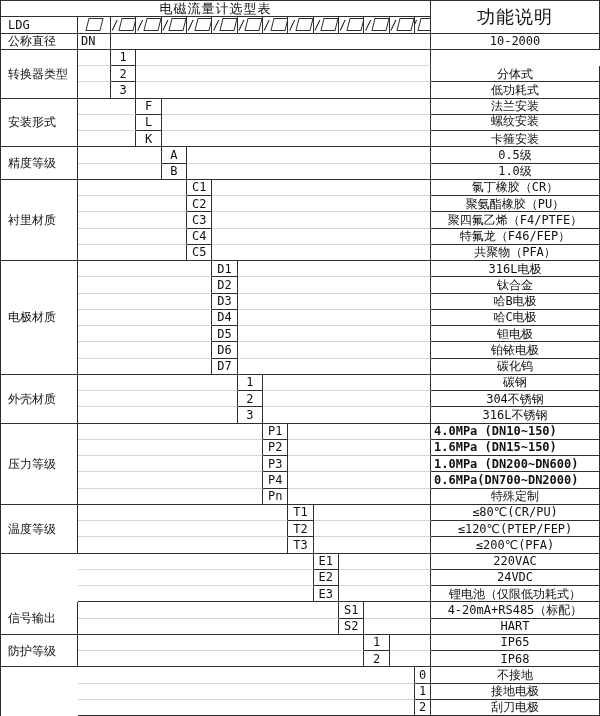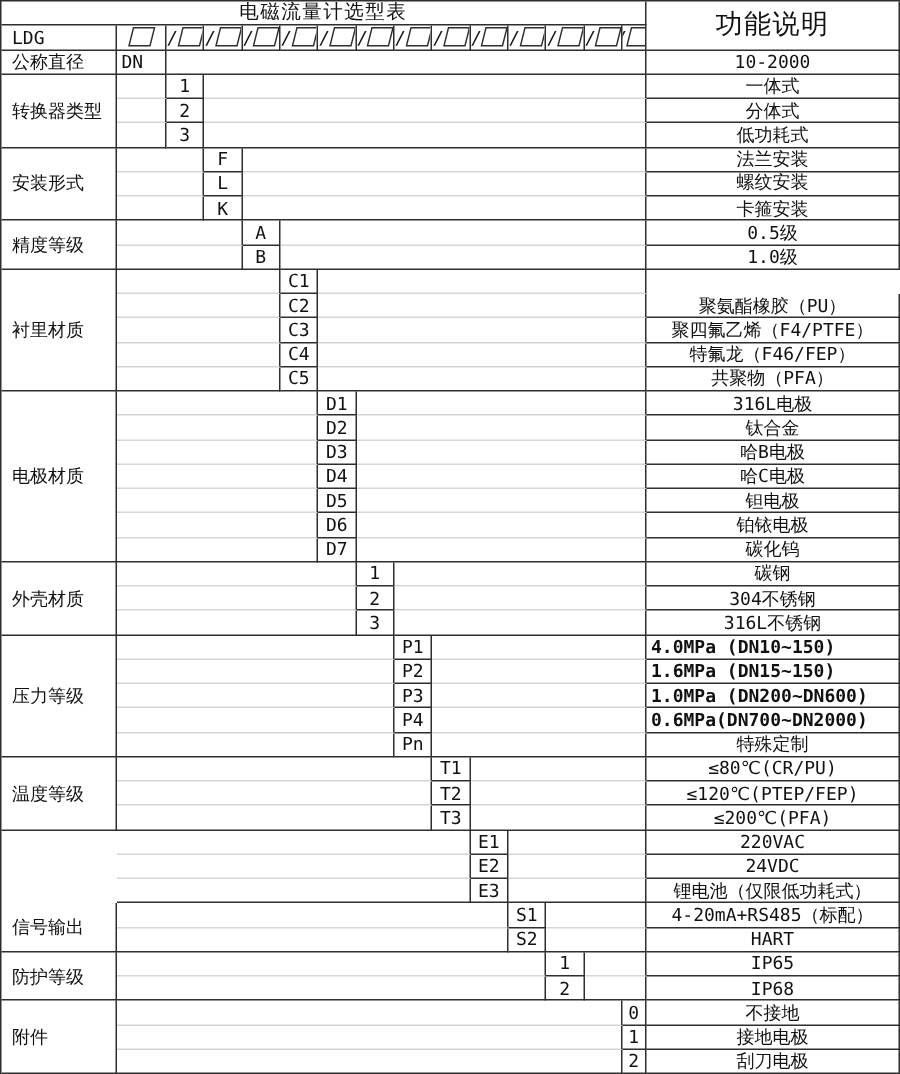--- a/index.html
+++ b/index.html
@@ -96,21 +96,20 @@
         <span class="cbx"></span>
       </div>
       <div class="c lab" style="grid-area: 3 / 1 / span 1 / span 1;">公称直径</div>
       <div class="c dn" style="grid-area: 3 / 2 / span 1 / span 1;">DN</div>
       <div class="c" style="grid-area: 3 / 3 / span 1 / span 13;"></div>
       <div class="c" style="grid-area: 3 / 16 / span 1 / span 1;">10-2000</div>
       <div class="c lab" style="grid-area: 4 / 1 / span 3 / span 1;">转换器类型</div>
       <div class="c lb" style="grid-area: 4 / 2 / span 1 / span 1;"></div>
       <div class="c" style="grid-area: 4 / 3 / span 1 / span 1;">1</div>
       <div class="c lb" style="grid-area: 4 / 4 / span 1 / span 12;"></div>
-      <div class="c" style="grid-area: 4 / 16 / span 1 / span 1;">一体式</div>
       <div class="c lb" style="grid-area: 5 / 2 / span 1 / span 1;"></div>
       <div class="c" style="grid-area: 5 / 3 / span 1 / span 1;">2</div>
       <div class="c lb" style="grid-area: 5 / 4 / span 1 / span 12;"></div>
       <div class="c" style="grid-area: 5 / 16 / span 1 / span 1;">分体式</div>
       <div class="c" style="grid-area: 6 / 2 / span 1 / span 1;"></div>
       <div class="c" style="grid-area: 6 / 3 / span 1 / span 1;">3</div>
       <div class="c" style="grid-area: 6 / 4 / span 1 / span 12;"></div>
       <div class="c" style="grid-area: 6 / 16 / span 1 / span 1;">低功耗式</div>
       <div class="c lab" style="grid-area: 7 / 1 / span 3 / span 1;">安装形式</div>
       <div class="c lb" style="grid-area: 7 / 2 / span 1 / span 2;"></div>
@@ -131,20 +130,21 @@
       <div class="c lb" style="grid-area: 10 / 6 / span 1 / span 10;"></div>
       <div class="c" style="grid-area: 10 / 16 / span 1 / span 1;">0.5级</div>
       <div class="c" style="grid-area: 11 / 2 / span 1 / span 3;"></div>
       <div class="c" style="grid-area: 11 / 5 / span 1 / span 1;">B</div>
       <div class="c" style="grid-area: 11 / 6 / span 1 / span 10;"></div>
       <div class="c" style="grid-area: 11 / 16 / span 1 / span 1;">1.0级</div>
       <div class="c lab" style="grid-area: 12 / 1 / span 5 / span 1;">衬里材质</div>
       <div class="c lb" style="grid-area: 12 / 2 / span 1 / span 4;"></div>
       <div class="c" style="grid-area: 12 / 6 / span 1 / span 1; text-align: right;">C1</div>
       <div class="c lb" style="grid-area: 12 / 7 / span 1 / span 9;"></div>
+      <div class="c" style="grid-area: 12 / 16 / span 1 / span 1;">氯丁橡胶（CR）</div>
       <div class="c lb" style="grid-area: 13 / 2 / span 1 / span 4;"></div>
       <div class="c" style="grid-area: 13 / 6 / span 1 / span 1;">C2</div>
       <div class="c lb" style="grid-area: 13 / 7 / span 1 / span 9;"></div>
       <div class="c" style="grid-area: 13 / 16 / span 1 / span 1;">聚氨酯橡胶（PU）</div>
       <div class="c lb" style="grid-area: 14 / 2 / span 1 / span 4;"></div>
       <div class="c" style="grid-area: 14 / 6 / span 1 / span 1;">C3</div>
       <div class="c lb" style="grid-area: 14 / 7 / span 1 / span 9;"></div>
       <div class="c" style="grid-area: 14 / 16 / span 1 / span 1;">聚四氟乙烯（F4/PTFE）</div>
       <div class="c lb" style="grid-area: 15 / 2 / span 1 / span 4;"></div>
       <div class="c" style="grid-area: 15 / 6 / span 1 / span 1;">C4</div>
@@ -253,21 +253,20 @@
       <div class="c" style="grid-area: 39 / 16 / span 1 / span 1;">HART</div>
       <div class="c lab" style="grid-area: 40 / 1 / span 2 / span 1;">防护等级</div>
       <div class="c lb" style="grid-area: 40 / 2 / span 1 / span 11;"></div>
       <div class="c" style="grid-area: 40 / 13 / span 1 / span 1;">1</div>
       <div class="c lb" style="grid-area: 40 / 14 / span 1 / span 2;"></div>
       <div class="c" style="grid-area: 40 / 16 / span 1 / span 1;">IP65</div>
       <div class="c" style="grid-area: 41 / 2 / span 1 / span 11;"></div>
       <div class="c" style="grid-area: 41 / 13 / span 1 / span 1;">2</div>
       <div class="c" style="grid-area: 41 / 14 / span 1 / span 2;"></div>
       <div class="c" style="grid-area: 41 / 16 / span 1 / span 1;">IP68</div>
-      <div class="c lab" style="grid-area: 42 / 1 / span 3 / span 1;">附件</div>
       <div class="c lb" style="grid-area: 42 / 2 / span 1 / span 13;"></div>
       <div class="c" style="grid-area: 42 / 15 / span 1 / span 1;">0</div>
       <div class="c" style="grid-area: 42 / 16 / span 1 / span 1;">不接地</div>
       <div class="c lb" style="grid-area: 43 / 2 / span 1 / span 13;"></div>
       <div class="c" style="grid-area: 43 / 15 / span 1 / span 1;">1</div>
       <div class="c" style="grid-area: 43 / 16 / span 1 / span 1;">接地电极</div>
       <div class="c" style="grid-area: 44 / 2 / span 1 / span 13;"></div>
       <div class="c" style="grid-area: 44 / 15 / span 1 / span 1;">2</div>
       <div class="c" style="grid-area: 44 / 16 / span 1 / span 1;">刮刀电极</div>
     </div>

